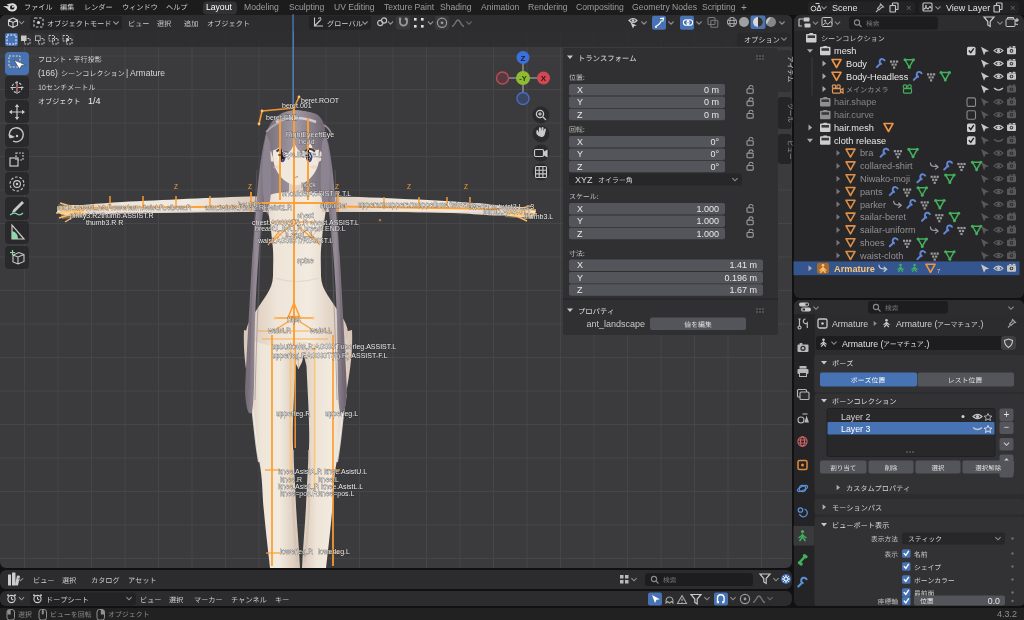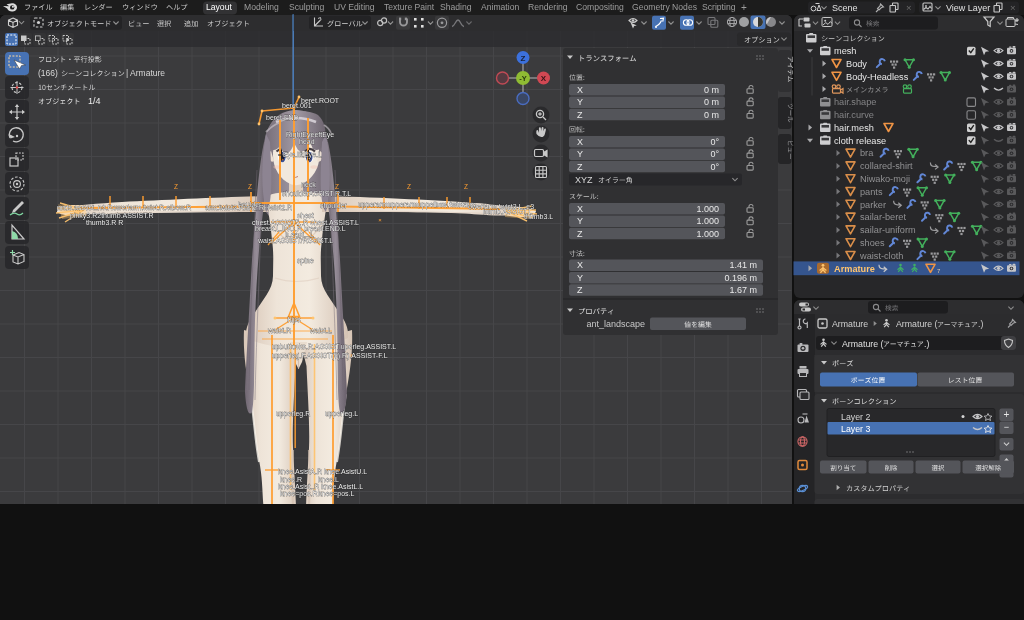--- a/index.html
+++ b/index.html
@@ -1,12 +1,12 @@
 <!DOCTYPE html>
-<html><head><meta charset="utf-8"><style>html,body{margin:0;padding:0;background:#111}#root{position:relative;width:1024px;height:504px;overflow:hidden;font-family:"Liberation Sans",sans-serif}.a{position:absolute}#ov{position:absolute;left:0;top:0;z-index:10}</style></head><body>
+<html><head><meta charset="utf-8"><style>html,body{margin:0;padding:0;background:#111}#root{position:relative;width:1024px;height:620px;overflow:hidden;font-family:"Liberation Sans",sans-serif}.a{position:absolute}#ov{position:absolute;left:0;top:0;z-index:10}</style></head><body>
 <div id="root">
     <div class="a" style="left:0;top:0;width:1024px;height:620px;background:#111"></div>
     <div class="a" style="left:0px;top:0px;width:1024px;height:14.5px;background:#1c1c1c"></div>
     <div class="a" style="left:0px;top:14.5px;width:791.5px;height:553.5px;background:#3b3b3d;border-radius:6px"></div>
     <svg class="a" style="left:0;top:31px" width="792" height="537">
       <line x1="24.5" y1="0" x2="24.5" y2="537" stroke="#464649" stroke-width="1"></line>
       <line x1="58.0" y1="0" x2="58.0" y2="537" stroke="#464649" stroke-width="1"></line>
       <line x1="91.5" y1="0" x2="91.5" y2="537" stroke="#464649" stroke-width="1"></line>
       <line x1="125.0" y1="0" x2="125.0" y2="537" stroke="#464649" stroke-width="1"></line>
       <line x1="158.5" y1="0" x2="158.5" y2="537" stroke="#464649" stroke-width="1"></line>

